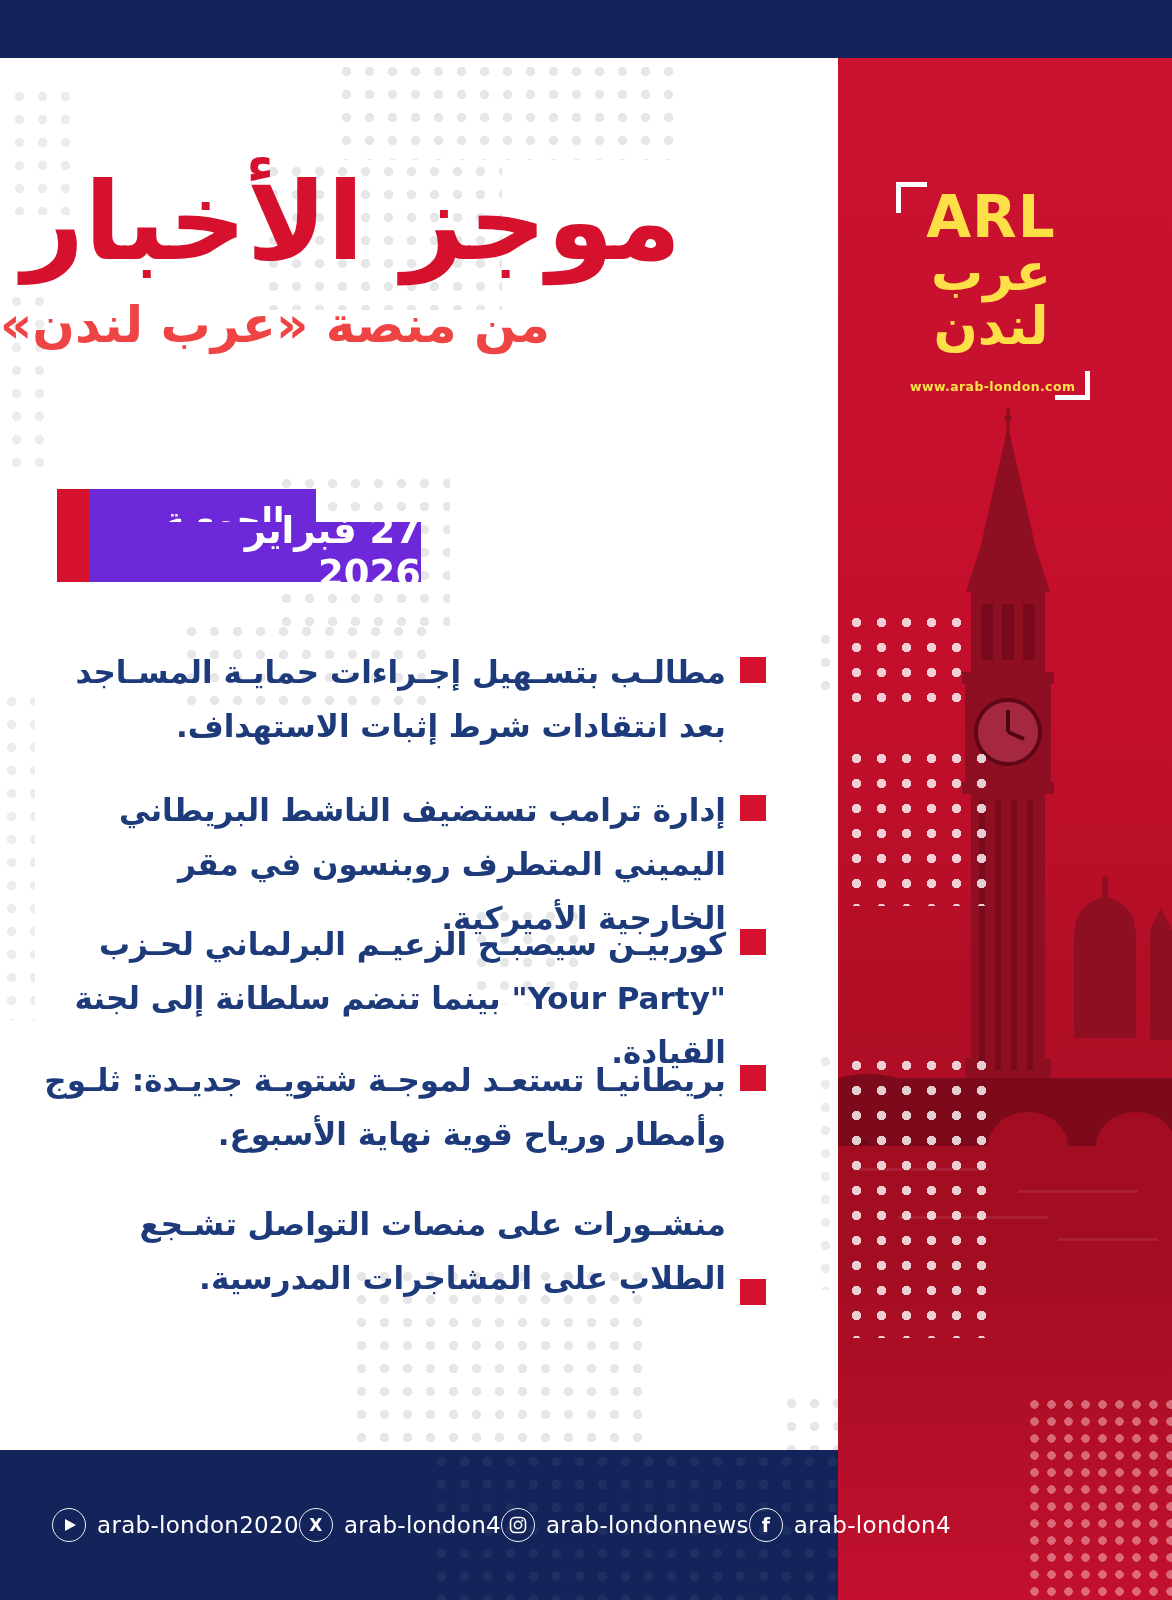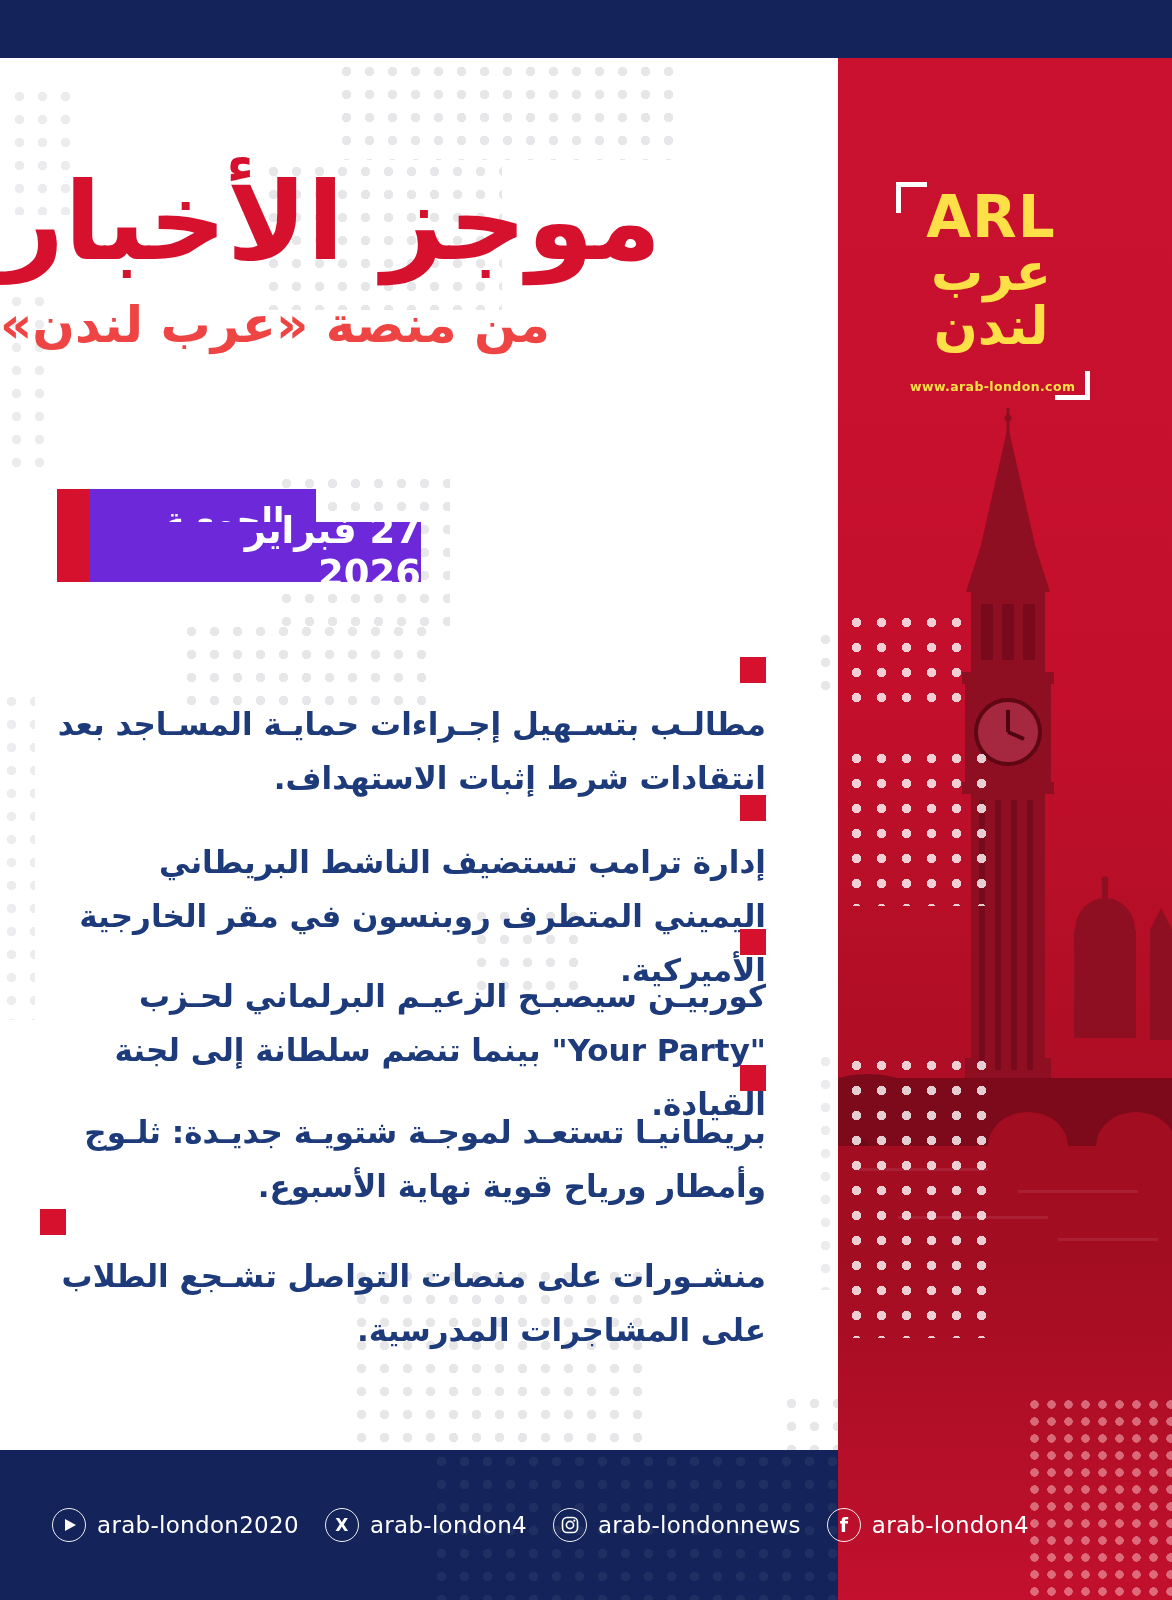--- a/index.html
+++ b/index.html
@@ -23,40 +23,40 @@
   
   .logo{position:absolute;left:72px;top:132px;width:162px;text-align:center;color:#fde047;z-index:12;}
   .logo .bracket-tl{position:absolute;left:-14px;top:-8px;width:26px;height:26px;border-left:5px solid #fff;border-top:5px solid #fff;}
   .logo .bracket-br{position:absolute;right:-18px;bottom:-6px;width:30px;height:24px;border-right:5px solid #fff;border-bottom:5px solid #fff;}
   .logo-arl{font-size:58px;font-weight:800;line-height:.95;letter-spacing:1px;}
   .logo-ar{font-size:52px;font-weight:800;line-height:1.04;}
   .logo-site{direction:ltr;font-size:12.5px;font-weight:700;letter-spacing:.4px;margin-top:26px;white-space:nowrap;}
 
   
   .hero{position:absolute;left:0;top:160px;width:712px;direction:rtl;text-align:left;z-index:20;}
-  .hero-title{color:#d5112e;font-size:108px;font-weight:800;line-height:1.15;white-space:nowrap;text-align:left;padding-left:2px;direction:rtl;}
+  .hero-title{color:#d5112e;font-size:108px;font-weight:800;line-height:1.15;white-space:nowrap;text-align:left;padding-left:2px;direction:rtl;margin-left:20px;}
   .hero-sub{color:#ef4444;font-size:50px;font-weight:800;margin-top:12px;white-space:nowrap;}
 
   
   .badge{position:absolute;display:flex;z-index:20;}
   .badge .red{width:32px;background:#d5112e;}
   .badge .body{background:#6d28d9;color:#fff;display:flex;align-items:center;justify-content:center;font-weight:700;direction:rtl;padding-left:44px;}
   .badge-day{left:57px;top:489px;height:60px;}
   .badge-day .body{width:183px;font-size:33px;}
   .badge-date{left:57px;top:522px;height:60px;}
   .badge-date .body{width:288px;font-size:37px;}
 
   
-  .news-item{position:absolute;width:726px;left:40px;display:flex;flex-direction:column;direction:rtl;gap:14px;z-index:20;}
+  .news-item{position:absolute;width:726px;left:40px;display:flex;flex-direction:row;direction:rtl;gap:14px;z-index:20;}
   .news-bullet{flex:0 0 26px;width:26px;height:26px;background:#d5112e;margin-top:12px;}
   .news-text{color:#1d3a7a;font-size:31px;font-weight:700;line-height:54px;text-align:right;direction:rtl;}
 
   
   .footer{position:absolute;left:0;top:1450px;width:838px;height:150px;background:#14245a;z-index:20;}
-  .social-row{position:absolute;left:52px;top:0;height:150px;display:flex;align-items:center;gap:26px;direction:ltr;}
+  .social-row{position:absolute;left:52px;top:0;height:150px;display:flex;align-items:center;direction:ltr;}
   .social-entry{display:flex;align-items:center;gap:11px;}
   .social-icon{width:34px;height:34px;border:1.6px solid rgba(255,255,255,.92);border-radius:50%;display:flex;align-items:center;justify-content:center;color:#fff;box-sizing:border-box;flex:0 0 auto;}
   .social-handle{color:#fff;font-size:23px;letter-spacing:.3px;white-space:nowrap;font-weight:400;}
   .play-tri{width:0;height:0;border-left:11px solid #fff;border-top:6.5px solid transparent;border-bottom:6.5px solid transparent;margin-left:3px;}
   .x-glyph{font-size:17px;font-weight:700;line-height:1;}
   .f-glyph{font-size:19px;font-weight:700;line-height:1;}
 </style>
 </head>
 <body>
 

